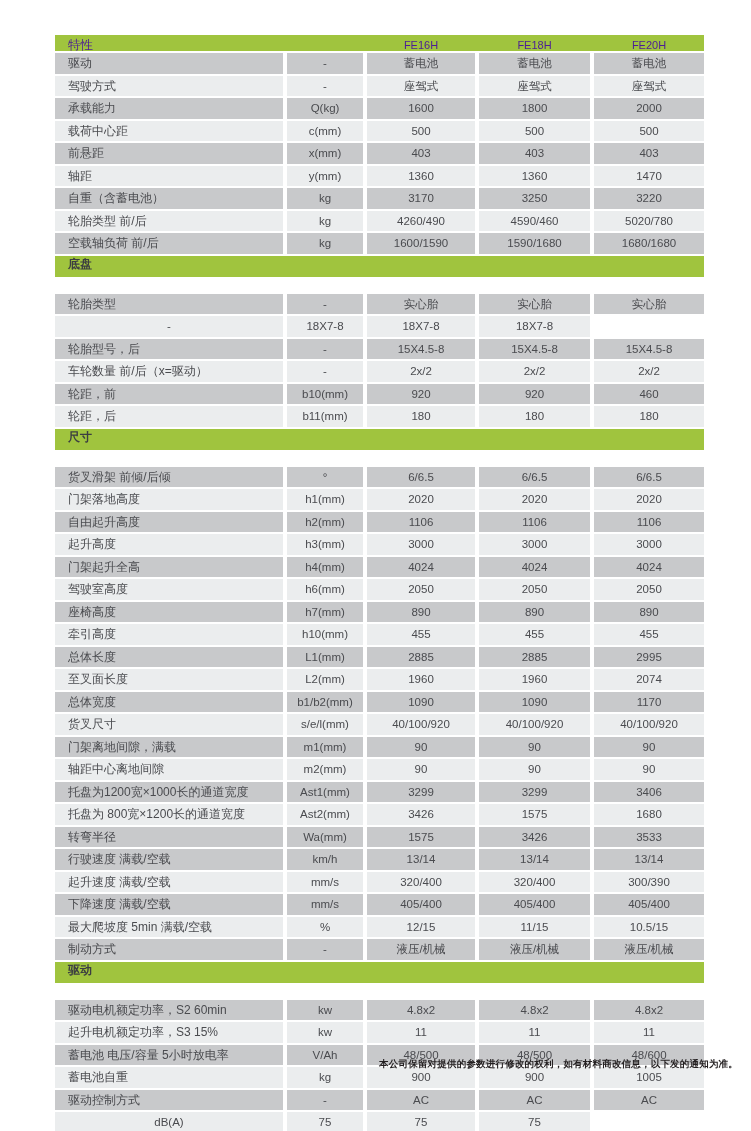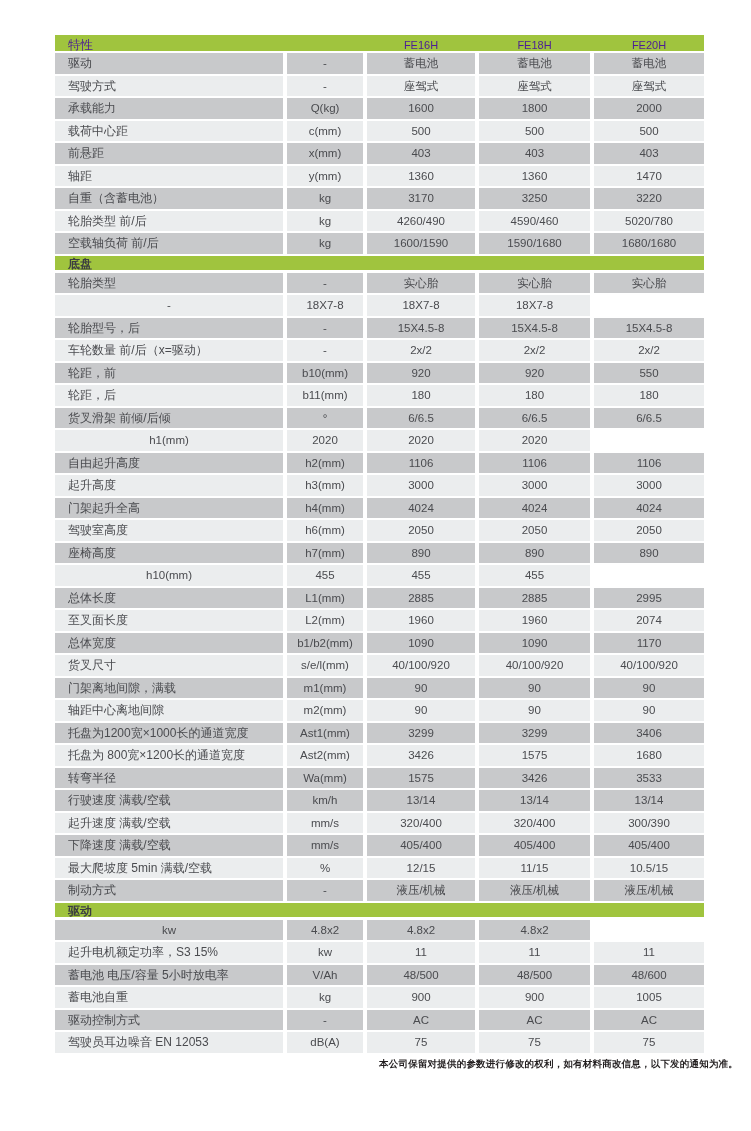--- a/index.html
+++ b/index.html
@@ -17,22 +17,22 @@
   }
   .row.header{
     background:var(--green,#a0c43e);
     height:16px;
     font-weight:normal;
     color:#4c1d95;
   }
   .row.header .cell{background:transparent;height:20px;line-height:20px;}
   .section-bar{
     background:var(--green,#a0c43e);
-    height:14px;line-height:17px;
-    margin-bottom:3px;
+    height:21px;line-height:17px;
+    margin-bottom:17px;
     font-weight:bold;font-size:12px;color:#3c3e41;
     padding-left:13px;box-sizing:border-box;
   }
   .cell{
     height:20.5px;line-height:20.5px;
     text-align:center;font-size:11.5px;
     white-space:nowrap;overflow:hidden;
   }
   .cell.label{text-align:left;padding-left:13px;box-sizing:border-box;font-size:12px;}
   .row.dark  .cell{background:#c8c9cb;}
@@ -146,37 +146,39 @@
         <div class="cell unit">-</div>
         <div class="cell val">2x/2</div>
         <div class="cell val">2x/2</div>
         <div class="cell val">2x/2</div>
       </div>
       <div class="row data dark">
         <div class="cell label">轮距，前</div>
         <div class="cell unit">b10(mm)</div>
         <div class="cell val">920</div>
         <div class="cell val">920</div>
-        <div class="cell val">550</div>
+        <div class="cell val">460</div>
       </div>
       <div class="row data light">
         <div class="cell label">轮距，后</div>
         <div class="cell unit">b11(mm)</div>
         <div class="cell val">180</div>
         <div class="cell val">180</div>
         <div class="cell val">180</div>
       </div>
+      <div class="section-bar">尺寸</div>
       <div class="row data dark">
         <div class="cell label">货叉滑架 前倾/后倾</div>
         <div class="cell unit">°</div>
         <div class="cell val">6/6.5</div>
         <div class="cell val">6/6.5</div>
         <div class="cell val">6/6.5</div>
       </div>
       <div class="row data light">
+        <div class="cell label">门架落地高度</div>
         <div class="cell unit">h1(mm)</div>
         <div class="cell val">2020</div>
         <div class="cell val">2020</div>
         <div class="cell val">2020</div>
       </div>
       <div class="row data dark">
         <div class="cell label">自由起升高度</div>
         <div class="cell unit">h2(mm)</div>
         <div class="cell val">1106</div>
         <div class="cell val">1106</div>
@@ -204,20 +206,21 @@
         <div class="cell val">2050</div>
       </div>
       <div class="row data dark">
         <div class="cell label">座椅高度</div>
         <div class="cell unit">h7(mm)</div>
         <div class="cell val">890</div>
         <div class="cell val">890</div>
         <div class="cell val">890</div>
       </div>
       <div class="row data light">
+        <div class="cell label">牵引高度</div>
         <div class="cell unit">h10(mm)</div>
         <div class="cell val">455</div>
         <div class="cell val">455</div>
         <div class="cell val">455</div>
       </div>
       <div class="row data dark">
         <div class="cell label">总体长度</div>
         <div class="cell unit">L1(mm)</div>
         <div class="cell val">2885</div>
         <div class="cell val">2885</div>
@@ -309,20 +312,21 @@
       </div>
       <div class="row data dark">
         <div class="cell label">制动方式</div>
         <div class="cell unit">-</div>
         <div class="cell val">液压/机械</div>
         <div class="cell val">液压/机械</div>
         <div class="cell val">液压/机械</div>
       </div>
       <div class="section-bar">驱动</div>
       <div class="row data dark">
+        <div class="cell label">驱动电机额定功率，S2 60min</div>
         <div class="cell unit">kw</div>
         <div class="cell val">4.8x2</div>
         <div class="cell val">4.8x2</div>
         <div class="cell val">4.8x2</div>
       </div>
       <div class="row data light">
         <div class="cell label">起升电机额定功率，S3 15%</div>
         <div class="cell unit">kw</div>
         <div class="cell val">11</div>
         <div class="cell val">11</div>
@@ -343,21 +347,20 @@
         <div class="cell val">1005</div>
       </div>
       <div class="row data dark">
         <div class="cell label">驱动控制方式</div>
         <div class="cell unit">-</div>
         <div class="cell val">AC</div>
         <div class="cell val">AC</div>
         <div class="cell val">AC</div>
       </div>
       <div class="row data light">
-        <div class="cell label">驾驶员耳边噪音 EN 12053</div>
         <div class="cell unit">dB(A)</div>
         <div class="cell val">75</div>
         <div class="cell val">75</div>
         <div class="cell val">75</div>
       </div>
     </div>
 </div>
 
 <div class="footer-note">本公司保留对提供的参数进行修改的权利，如有材料商改信息，以下发的通知为准。</div>
 

